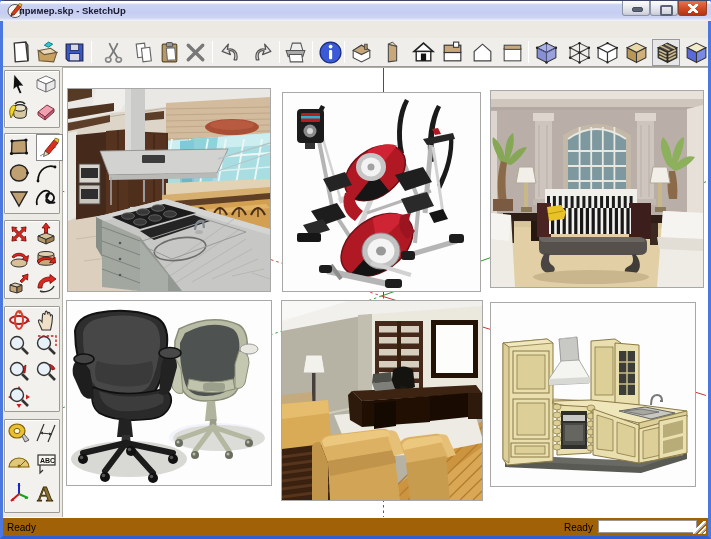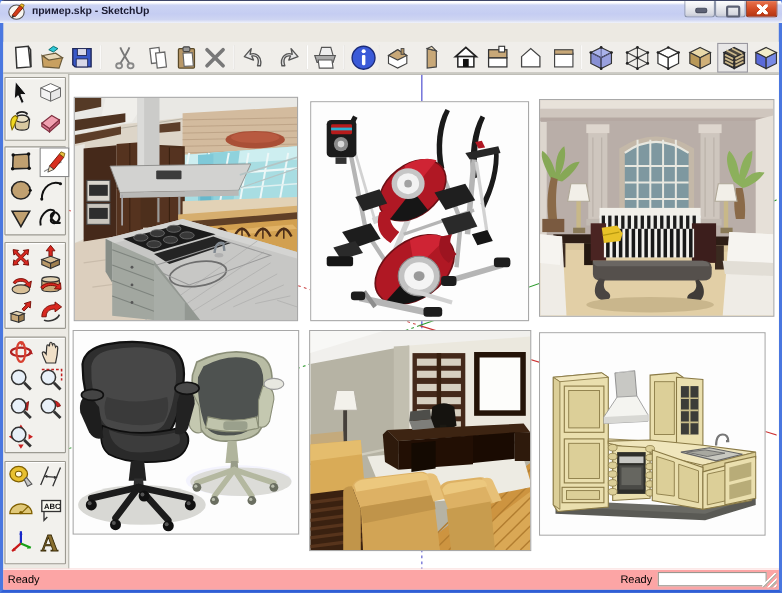--- a/index.html
+++ b/index.html
@@ -2,42 +2,42 @@
 <html><head>
 <meta charset="utf-8">
 <style>
 * { margin:0; padding:0; box-sizing:border-box; }
 html,body { width:711px; height:539px; overflow:hidden; font-family:"Liberation Sans",sans-serif; }
 #win { position:absolute; left:0; top:0; width:711px; height:539px; background:#ece9e2;
   border-left:3px solid #4a77e0; border-right:3px solid #4a77e0; border-bottom:3px solid #2f5fd6; }
 #titlebar { position:absolute; left:-3px; top:0; width:711px; height:21px; border-radius:4px 4px 0 0;
   background:linear-gradient(#3e4668 0%, #3e4668 4%, #ffffff 6%, #ffffff 12%, #ccd4f4 22%, #c5cdf2 60%, #ced5f2 85%, #f2f4fb 100%); }
 #titleicon { position:absolute; left:7px; top:2px; width:17px; height:17px; }
-#titletext { position:absolute; left:29px; top:5px; font-size:9.5px; font-weight:bold; color:#1a1a30; letter-spacing:0; }
+#titletext { position:absolute; left:19px; top:5px; font-size:9.5px; font-weight:bold; color:#1a1a30; letter-spacing:0; }
 .wbtn { position:absolute; top:1px; height:15px; width:28px; border:1px solid #8a93a8; border-top:none; }
 #btnmin { left:622px; border-radius:0 0 3px 3px; background:linear-gradient(#fdfdfd, #d8dae2 80%, #c5c8d4); }
 #btnmax { left:650px; border-radius:0 0 3px 3px; background:linear-gradient(#fdfdfd, #d8dae2 80%, #c5c8d4); }
 #btncls { left:678px; width:29px; border-radius:0 0 3px 3px; background:linear-gradient(#e8734e, #d14a24 55%, #b23413); border-color:#93402a; }
 #btnmin::after { content:""; position:absolute; left:9px; top:6px; width:9px; height:3px; background:#5d6275; border:1px solid #4a4f60; border-radius:2px; }
 #btnmax::after { content:""; position:absolute; left:9px; top:3.5px; width:9px; height:7px; border:2px solid #5c6174; border-radius:2px; }
 #btncls::after { content:""; position:absolute; left:9px; top:3px; width:10px; height:9px; background:linear-gradient(45deg, transparent 38%, #fff 38%, #fff 62%, transparent 62%), linear-gradient(-45deg, transparent 38%, #fff 38%, #fff 62%, transparent 62%); }
 #menubar { position:absolute; left:0; top:21px; width:705px; height:17px; background:#f5f4f1; border-bottom:1px solid #d8d5cc; }
 .mi { position:absolute; top:3px; font-size:10px; color:#24246a; }
 .mi u { text-decoration:underline; }
 #toolbar { position:absolute; left:0; top:38px; width:705px; height:29px; background:#f0eeea; border-bottom:1px solid #9c9a92; }
 .tbi { position:absolute; top:2px; width:25px; height:25px; }
 .tbsep { position:absolute; top:3px; width:1px; height:22px; background:#c0beb6; border-right:1px solid #fff; }
 #main { position:absolute; left:0; top:67px; width:705px; height:450px; background:#eceae4; }
 #canvas { position:absolute; left:59px; top:0; width:646px; height:450px; background:#ffffff; border-left:1px solid #b0aea6; border-top:1px solid #b0aea6; }
 .imgbox { position:absolute; border:1px solid #a8a8a8; background:#fff; overflow:hidden; }
 .imgbox svg { display:block; }
 #palette { position:absolute; left:0px; top:3px; width:58px; }
 .pgroup { position:absolute; left:1px; width:56px; background:#f2f1ed; border:1px solid #9c9a92; border-radius:1px; box-shadow:inset 1px 1px 0 #fff; }
 .pcell { position:absolute; width:26px; height:26px; }
-#statusbar { position:absolute; left:0; top:517px; width:705px; height:19px; background:#fca5a5; border-top:1px solid #fff; }
+#statusbar { position:absolute; left:0; top:517px; width:705px; height:19px; background:#a16207; border-top:1px solid #fff; }
 #ready { position:absolute; left:4px; top:4px; font-size:10px; color:#000; }
 #lenlabel { position:absolute; left:561px; top:4px; font-size:10px; color:#000; }
 #lenbox { position:absolute; left:595px; top:2px; width:99px; height:13px; background:#fff; border:1px solid #9a9890; }
 #grip { position:absolute; right:2px; top:3px; width:13px; height:13px;
  background:linear-gradient(135deg, transparent 42%, #fff 42%, #fff 50%, #b8b5ac 50%, #b8b5ac 58%, transparent 58%, transparent 67%, #fff 67%, #fff 75%, #b8b5ac 75%, #b8b5ac 83%, transparent 83%, transparent 88%, #fff 88%, #fff 95%, #b8b5ac 95%); }
 .axis { position:absolute; pointer-events:none; }
 </style>
 </head>
 <body>
 <div id="win">

